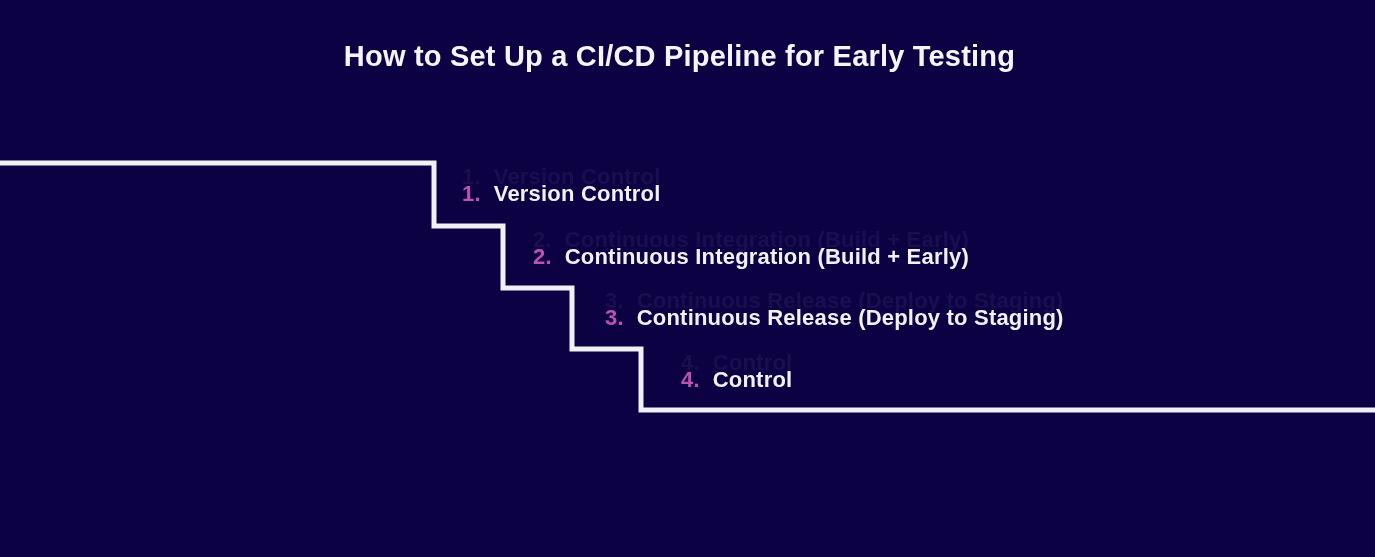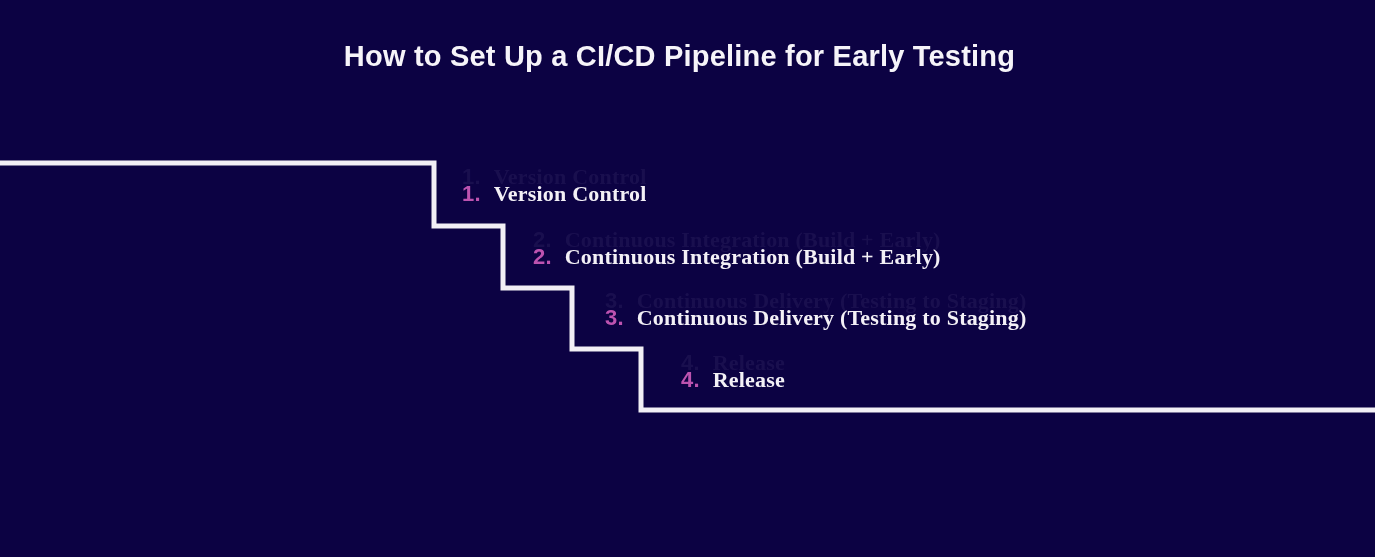--- a/index.html
+++ b/index.html
@@ -52,21 +52,20 @@
     white-space: nowrap;
     
     text-shadow: 0 -17px 0 rgba(165, 155, 205, 0.09);
   }
   .step .num {
     color: var(--step_number, #bd53b0);
     margin-right: 13px;
   }
   .step .label {
     color: var(--step_text, #f3f0f6);
-    font-family: Liberation Serif, serif;
   }
   .step-1 { left: 462px; top: 181px; }
   .step-2 { left: 533px; top: 244px; }
   .step-3 { left: 605px; top: 305px; }
   .step-4 { left: 681px; top: 367px; }
 </style>
 </head>
 <body>
 
 <div class="canvas">
@@ -82,21 +81,21 @@
     <span class="label">Version Control</span>
   </div>
 
   <div class="step step-2">
     <span class="num">2.</span>
     <span class="label">Continuous Integration (Build + Early)</span>
   </div>
 
   <div class="step step-3">
     <span class="num">3.</span>
-    <span class="label">Continuous Delivery (Testing to Staging)</span>
+    <span class="label">Continuous Release (Deploy to Staging)</span>
   </div>
 
   <div class="step step-4">
     <span class="num">4.</span>
-    <span class="label">Release</span>
+    <span class="label">Control</span>
   </div>
 
 </div>
 
 </body></html>

